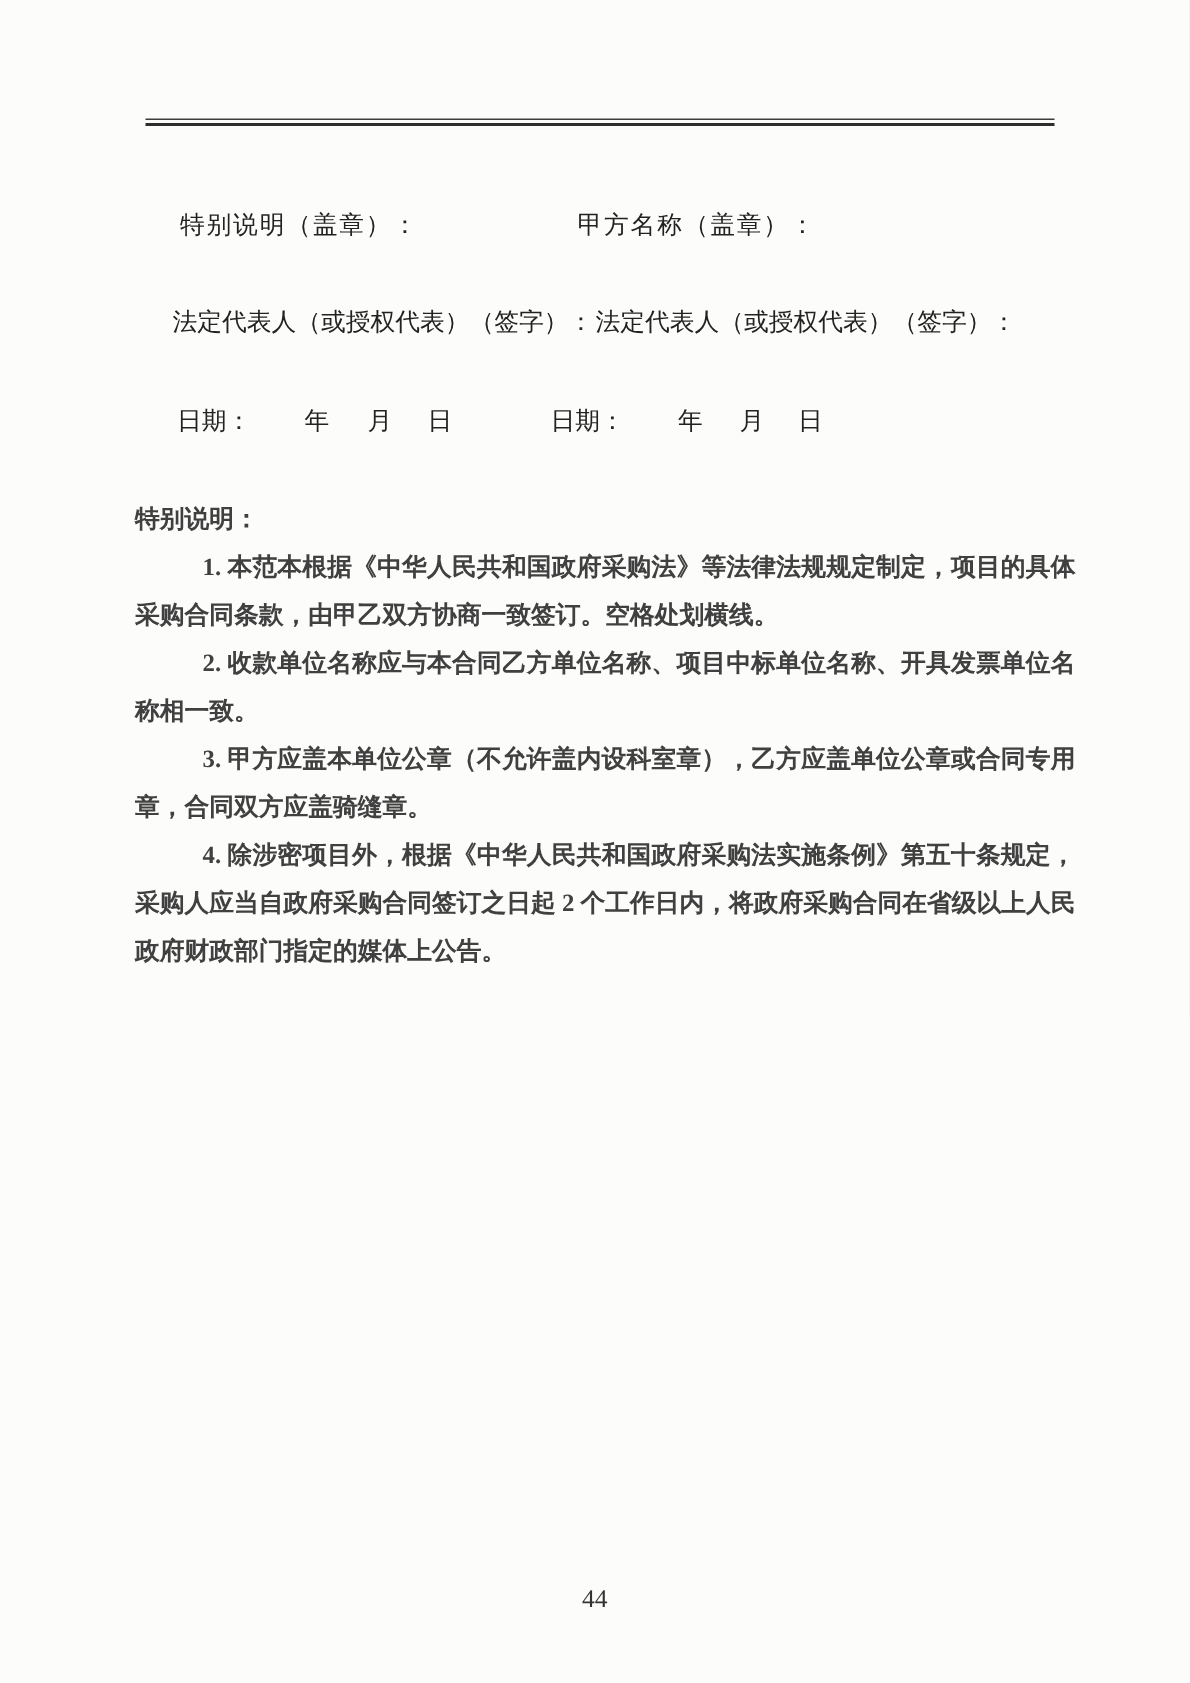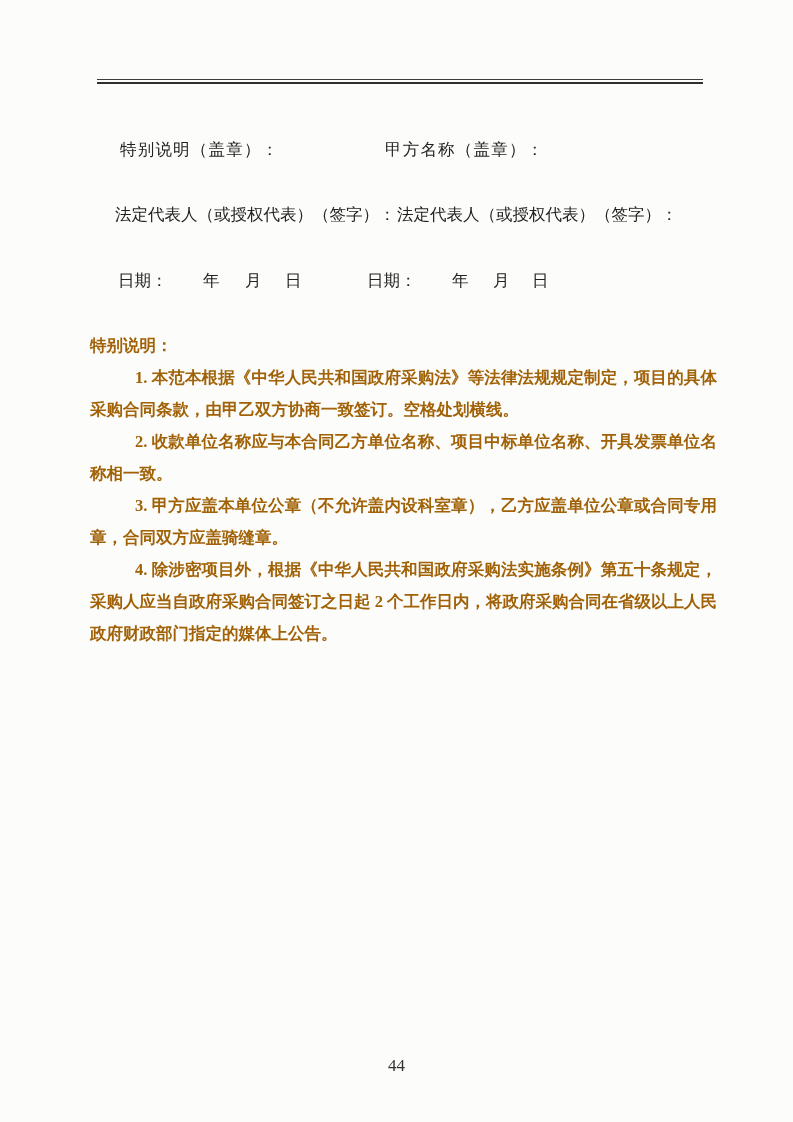--- a/index.html
+++ b/index.html
@@ -36,21 +36,21 @@
   }
   .row1 { letter-spacing: 1.2px; }
   .notes {
     position: absolute;
     left: 90px;
     top: 330px;
     width: 627px;
     font-size: 16.5px;
     line-height: 32px;
     font-weight: 700;
-    color: #a16207;
+    color: #404040;
     text-align: justify;
   }
   .notes-heading {
     font-weight: 700;
   }
   .notes p {
     margin: 0;
     text-indent: 45px;
   }
   .page-footer {

